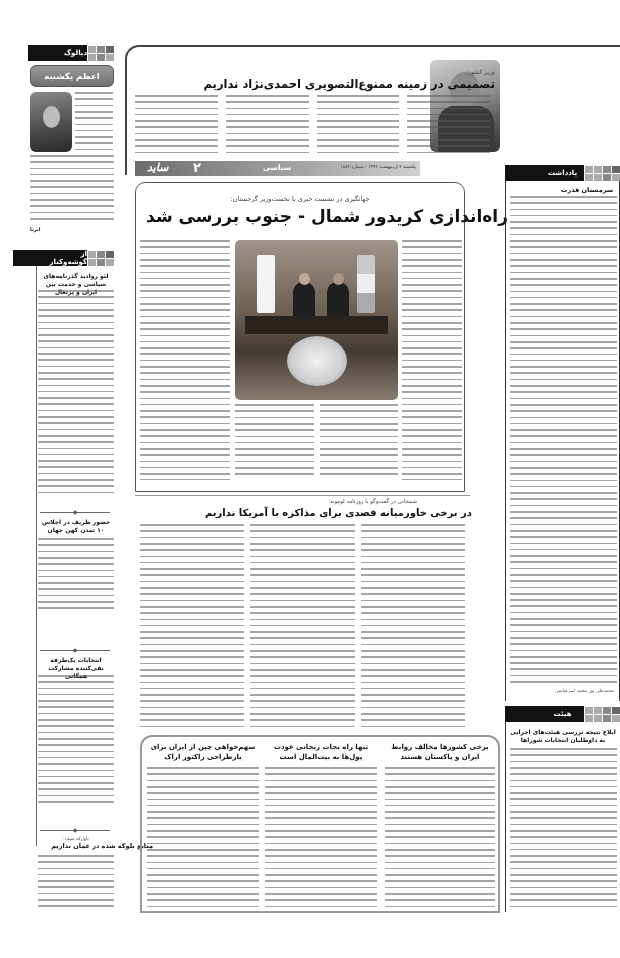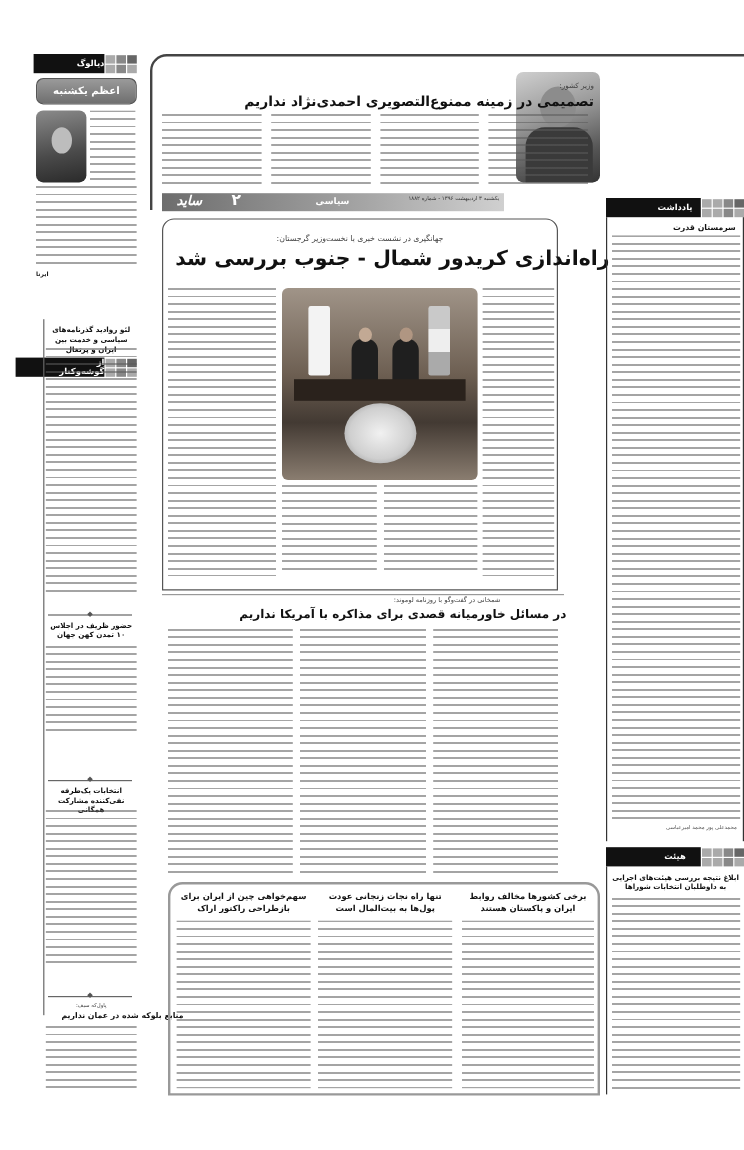--- a/index.html
+++ b/index.html
@@ -74,21 +74,21 @@
   <div style="position:absolute;left:13px;top:14px;width:17px;height:22px;border-radius:50%;background:#bdbdbd;"></div>
 </div>
 <div class="abs txt" style="left:75px; top:92px; width:38px; height:60px;">
     <span class="filler"></span>
   </div>
 <div class="abs txt" style="left:30px; top:155px; width:84px; height:68px;">
     <span class="filler"></span>
   </div>
 <div class="abs" style="left:30px; top:226px; font-size:5px; font-weight:bold;">ایرنا</div>
 
-<div class="hdr-bar" style="left:30px; top:250px; width:84px;margin-top:48px;">
+<div class="hdr-bar" style="left:30px; top:250px; width:84px;">
   <div style="display:flex; flex-direction:column; gap:1px;">
     <div style="display:flex;">
         <div class="sq"></div>
         <div class="sq m"></div>
         <div class="sq l"></div>
       </div>
     <div style="display:flex;">
         <div class="sq l"></div>
         <div class="sq m"></div>
         <div class="sq l"></div>
@@ -146,21 +146,21 @@
   </div>
 <div class="abs txt" style="left:140px; top:240px; width:90px; height:240px;">
     <span class="filler"></span>
   </div>
 <div class="abs txt" style="left:235px; top:404px; width:163px; height:76px; display:flex; gap:6px;">
   <span class="filler"></span>
     <span class="filler"></span>
 </div>
 
 <div class="abs kicker" style="left:275px; top:498px; width:195px; font-size:5.5px;">شمخانی در گفت‌وگو با روزنامه لوموند:</div>
-<div class="abs headline" style="left:262px; top:507px; width:210px; font-size:10px; text-align:right;">در مسائل خاورمیانه قصدی برای مذاکره با آمریکا نداریم</div>
+<div class="abs headline" style="left:262px; top:507px; width:210px; font-size:10px; text-align:right;">در برخی خاورمیانه قصدی برای مذاکره با آمریکا نداریم</div>
 <div class="abs txt" style="left:140px; top:524px; width:325px; height:205px; display:flex; gap:6px;">
   <span class="filler"></span>
     <span class="filler"></span>
     <span class="filler"></span>
 </div>
 
 <div class="hdr-bar" style="left:505px; top:165px; width:115px;">
   <div style="display:flex; flex-direction:column; gap:1px;">
     <div style="display:flex;">
         <div class="sq"></div>

